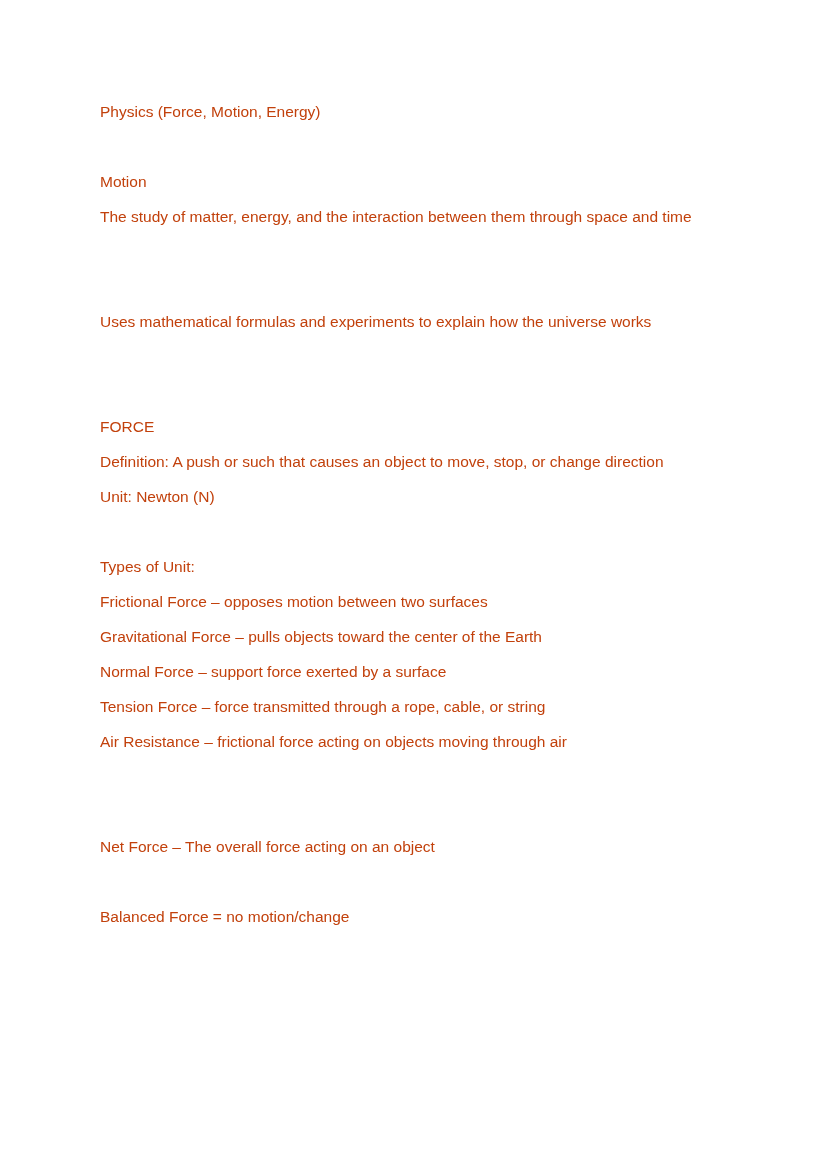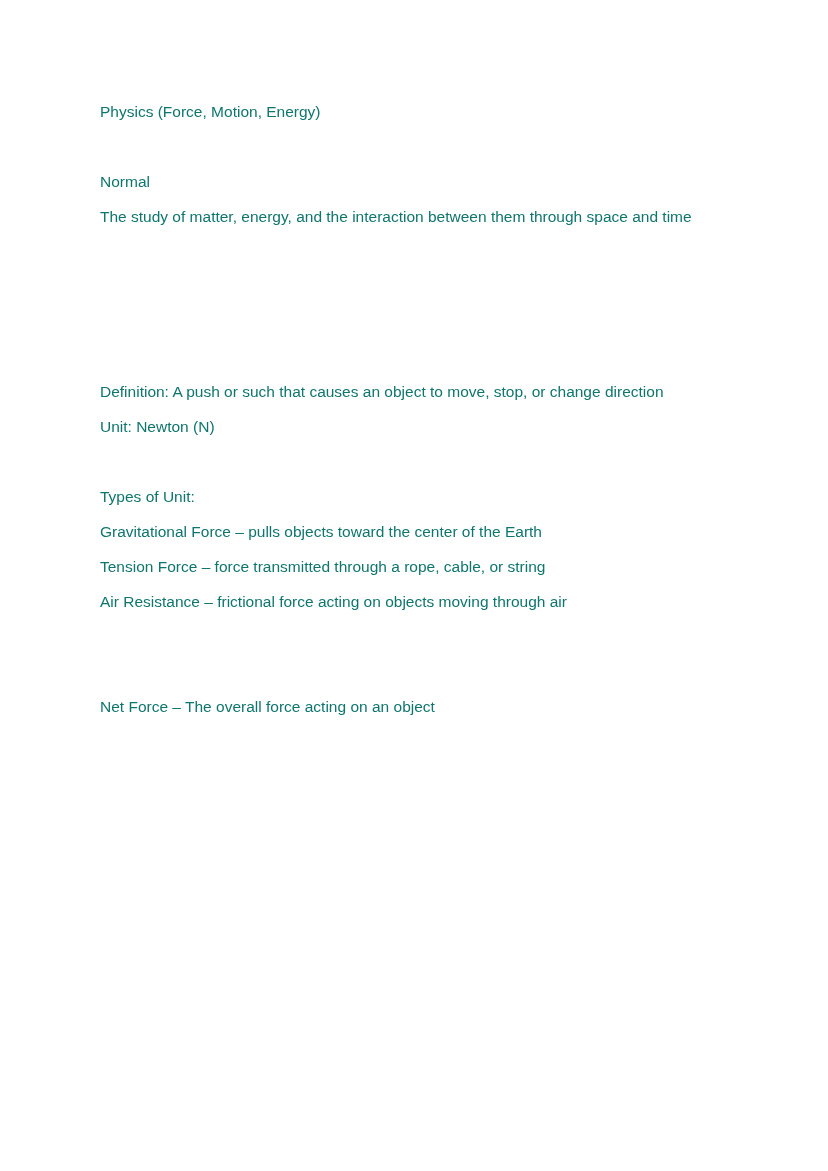--- a/index.html
+++ b/index.html
@@ -19,43 +19,48 @@
     position: absolute;
     left: 100px;
     top: 100px;
     width: 636px;
   }
   .para {
     font-size: 15.5px;
     line-height: 23px;
     min-height: 23px;
     margin: 0 0 12px 0;
-    color: #0f766e;
+    color: #c2410c;
     font-weight: 400;
     white-space: pre-wrap;
   }
 </style>
 </head>
 <body>
 
 <div class="page">
   <div class="content">
       <div class="para">Physics (Force, Motion, Energy)</div>
       <div class="para"></div>
-      <div class="para">Normal</div>
+      <div class="para">Motion</div>
       <div class="para">The study of matter, energy, and the interaction between them through space and time</div>
       <div class="para"></div>
       <div class="para"></div>
+      <div class="para">Uses mathematical formulas and experiments to explain how the universe works</div>
       <div class="para"></div>
       <div class="para"></div>
+      <div class="para">FORCE</div>
       <div class="para">Definition: A push or such that causes an object to move, stop, or change direction</div>
       <div class="para">Unit: Newton (N)</div>
       <div class="para"></div>
       <div class="para">Types of Unit:</div>
+      <div class="para">Frictional Force – opposes motion between two surfaces</div>
       <div class="para">Gravitational Force – pulls objects toward the center of the Earth</div>
+      <div class="para">Normal Force – support force exerted by a surface</div>
       <div class="para">Tension Force – force transmitted through a rope, cable, or string</div>
       <div class="para">Air Resistance – frictional force acting on objects moving through air</div>
       <div class="para"></div>
       <div class="para"></div>
       <div class="para">Net Force – The overall force acting on an object</div>
       <div class="para"></div>
+      <div class="para">Balanced Force = no motion/change</div>
     </div>
 </div>
 
 </body></html>

